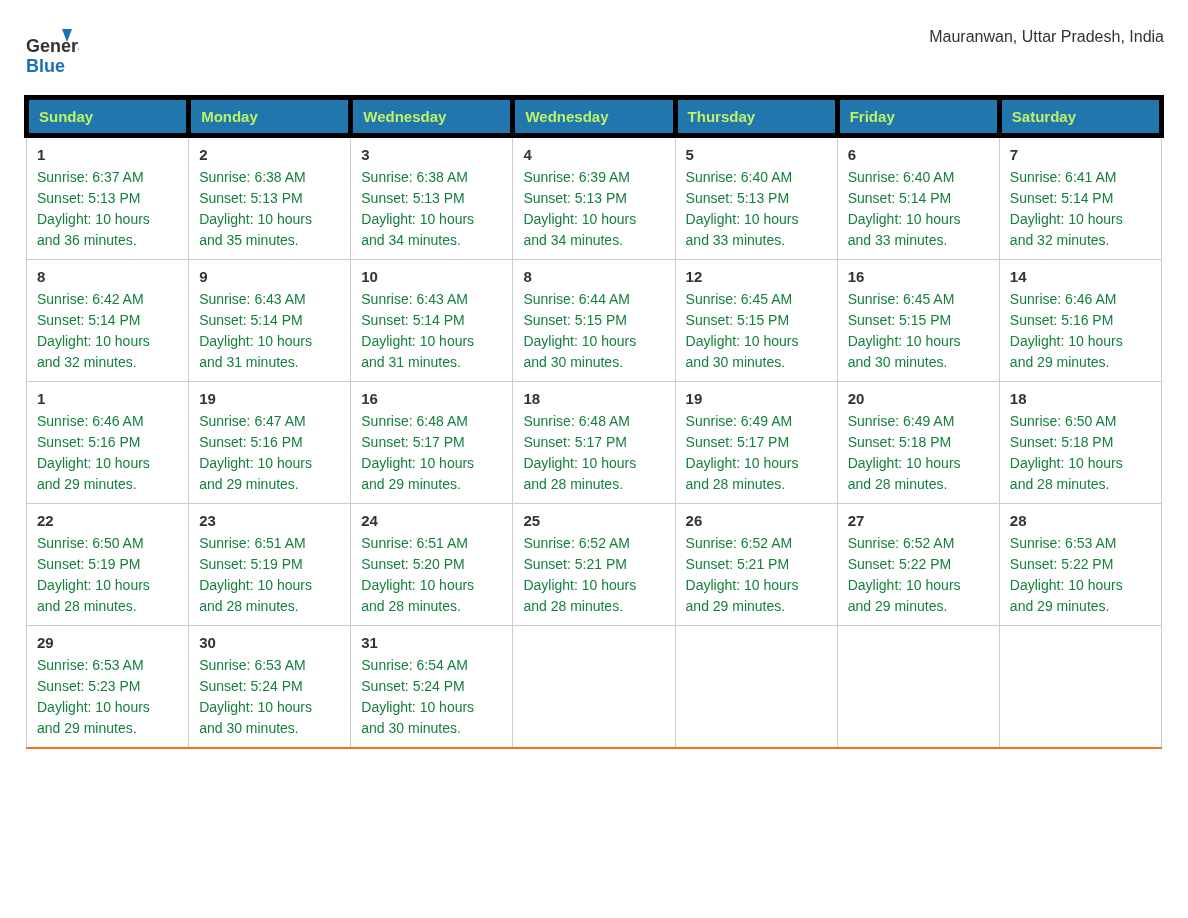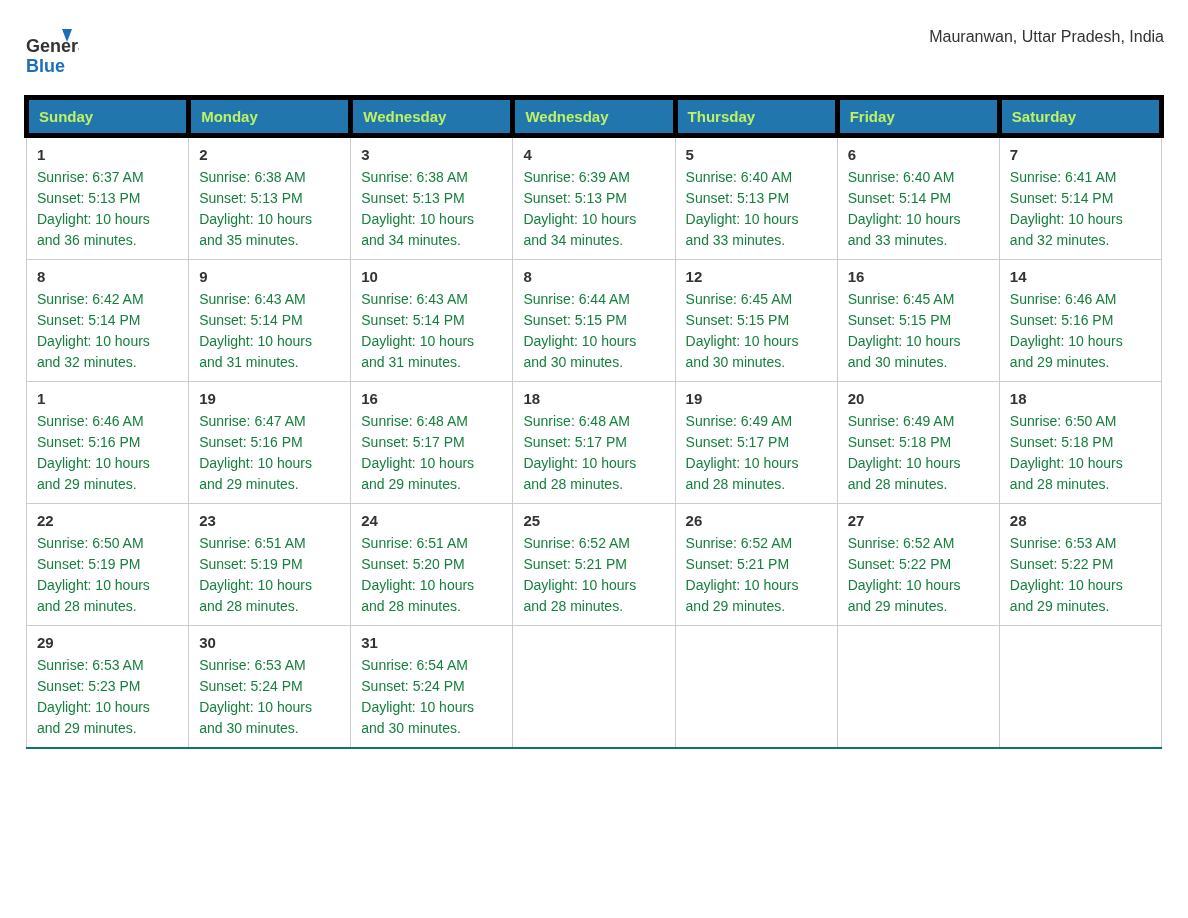--- a/index.html
+++ b/index.html
@@ -64,21 +64,21 @@
       font-weight: bold;
       margin-bottom: 4px;
       display: block;
     }
     tbody tr td .day-info {
       font-size: 14px;
       line-height: 1.5;
       color: #15803d;
     }
     tbody tr:last-child td {
-      border-bottom: 2px solid #0f766e;
+      border-bottom: 2px solid #f97316;
     }
     tbody tr td:empty {
       background: #fff;
     }
   </style>
 </head>
 <body>
 
 <div class="header-area">
   <div class="logo">

